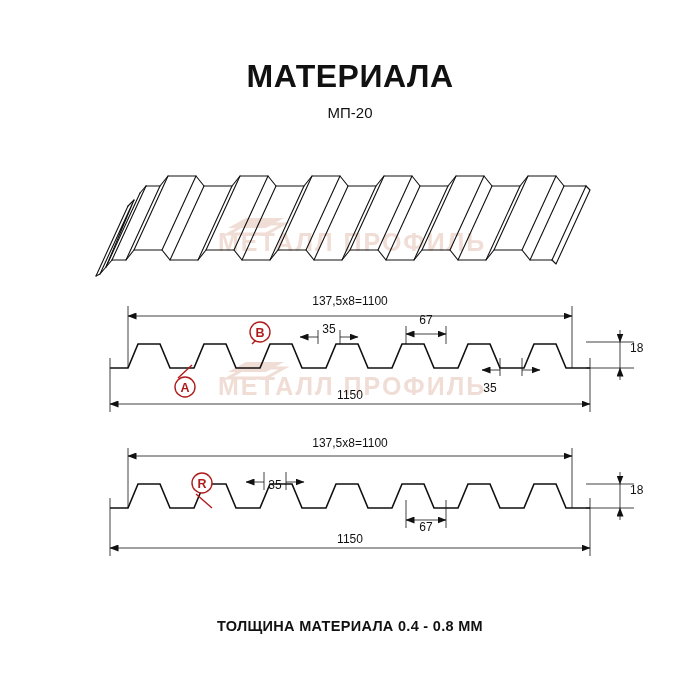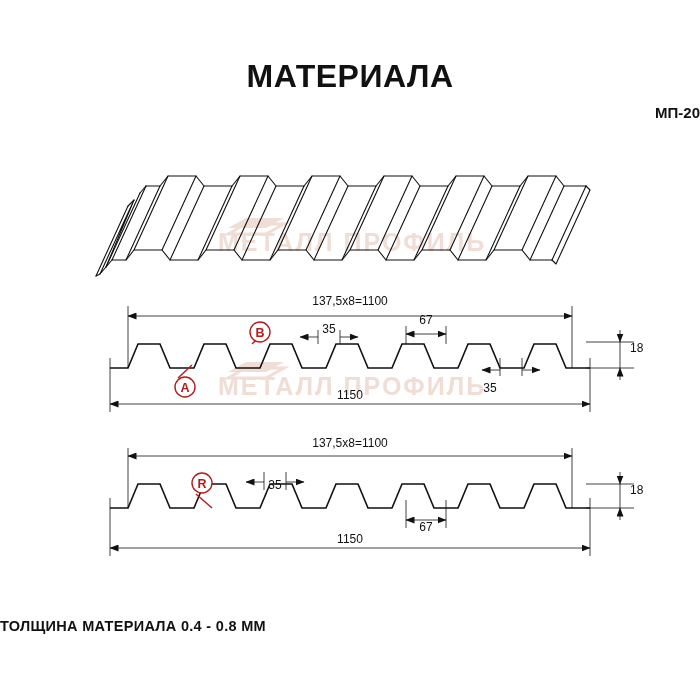--- a/index.html
+++ b/index.html
@@ -30,31 +30,31 @@
     font-size: 32px;
     font-weight: bold;
     letter-spacing: 0.5px;
     color: #111111;
   }
   .subtitle {
     position: absolute;
     left: 0;
     top: 104px;
     width: 700px;
-    text-align: right;
+    text-align: center;
     font-size: 15px;
-    font-weight: bold;
+    font-weight: normal;
     color: #111111;
   }
   .footer {
     position: absolute;
     left: 0;
     top: 618px;
     width: 700px;
-    text-align: left;
+    text-align: center;
     font-size: 14.5px;
     font-weight: bold;
     letter-spacing: 0.3px;
     color: #111111;
   }
   svg.drawing {
     position: absolute;
     left: 0;
     top: 0;
     width: 700px;

